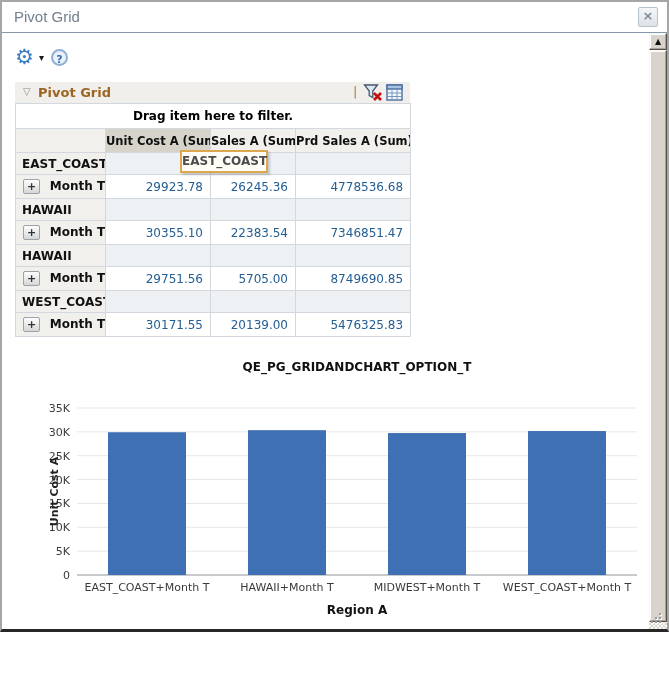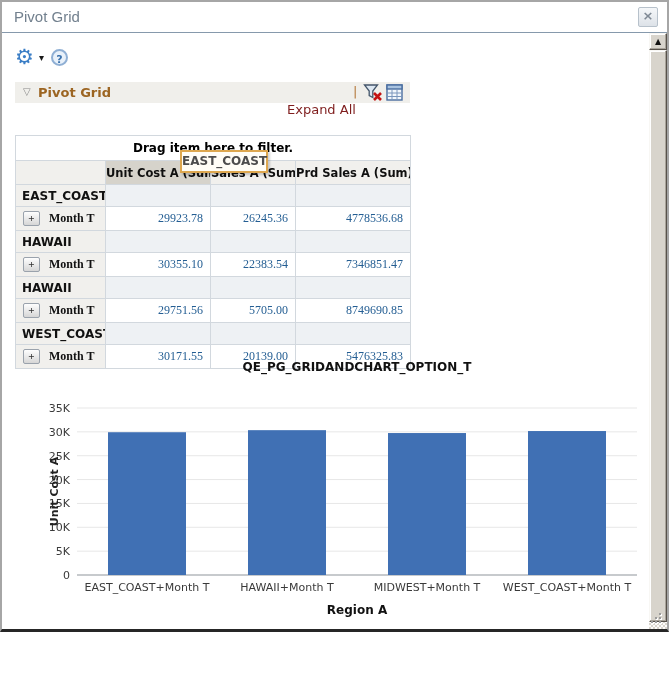--- a/index.html
+++ b/index.html
@@ -26,30 +26,30 @@
   
   .section-hdr{position:absolute;left:13px;top:80px;width:395px;height:21px;background:#f0efeb;}
   .collapse-tri{position:absolute;left:8px;top:4px;font-size:10px;color:#8a8a8a;}
   .section-title{position:absolute;left:23px;top:3px;font-size:13px;font-weight:bold;color:#9c6522;}
   .expand-all{position:absolute;left:272px;top:20px;font-size:13px;color:#7f1d1d;cursor:pointer;}
   .hdr-sep{position:absolute;left:338px;top:2px;font-size:13px;color:#b5793b;}
   .funnel-icon{position:absolute;left:348px;top:1px;}
   .gridtool-icon{position:absolute;left:371px;top:2px;}
   
   table.pivot{position:absolute;left:13px;top:101px;width:395px;border-collapse:collapse;
-    table-layout:fixed;font-size:12px;margin-top:32px;}
+    table-layout:fixed;font-size:12px;}
   table.pivot td,table.pivot th{border:1px solid #d2d8de;overflow:hidden;white-space:nowrap;
     box-sizing:border-box;padding:0;}
   tr.drag-row td{height:25px;text-align:center;font-weight:bold;color:#000;background:#fff;font-size:12px;}
   tr.col-hdr th{height:24px;background:#f1f0ed;font-size:11.5px;font-weight:bold;color:#0f0f0f;text-align:center;}
   tr.col-hdr th.hl{background:#d6d3cb;}
   tr.region-row td{height:22px;}
   tr.region-row td.rname{background:#f1f0ed;font-weight:bold;color:#111;padding-left:6px;font-size:12px;}
   tr.region-row td.rblank{background:#eef1f4;}
-  tr.month-row td{height:24px;background:#fff;font-family:Liberation Serif, serif;}
+  tr.month-row td{height:24px;background:#fff;}
   tr.month-row td.mname{background:#f1f0ed;padding-left:7px;}
   tr.month-row td.val{text-align:right;padding-right:7px;color:#245e93;font-size:12px;}
   .plus-btn{display:inline-block;width:17px;height:15px;border:1px solid #9aa2ac;border-radius:2px;
     background:linear-gradient(#fefefe,#d6d6d6);color:#333;font-size:11px;font-weight:bold;
     text-align:center;line-height:13px;vertical-align:middle;box-sizing:border-box;}
   .month-label{font-weight:bold;color:#111;margin-left:6px;font-size:12px;}
   
   .drag-tooltip{position:absolute;left:178px;top:148px;width:84px;height:19px;background:#fffdf6;
     border:2px solid #dda74f;box-shadow:2px 2px 2px rgba(0,0,0,0.18);font-size:12px;font-weight:bold;
     color:#4d4d4d;text-align:center;line-height:19px;z-index:5;}

